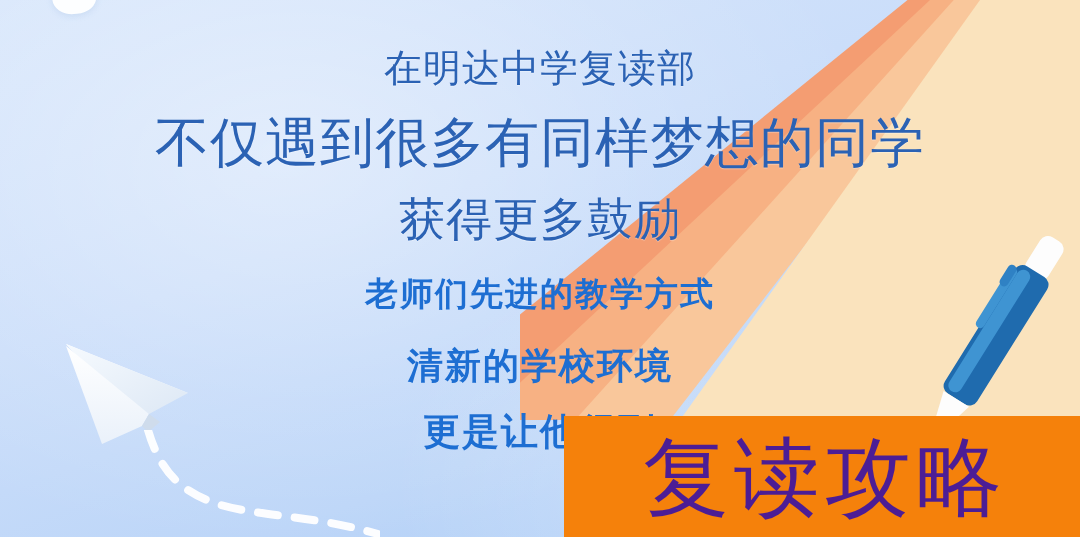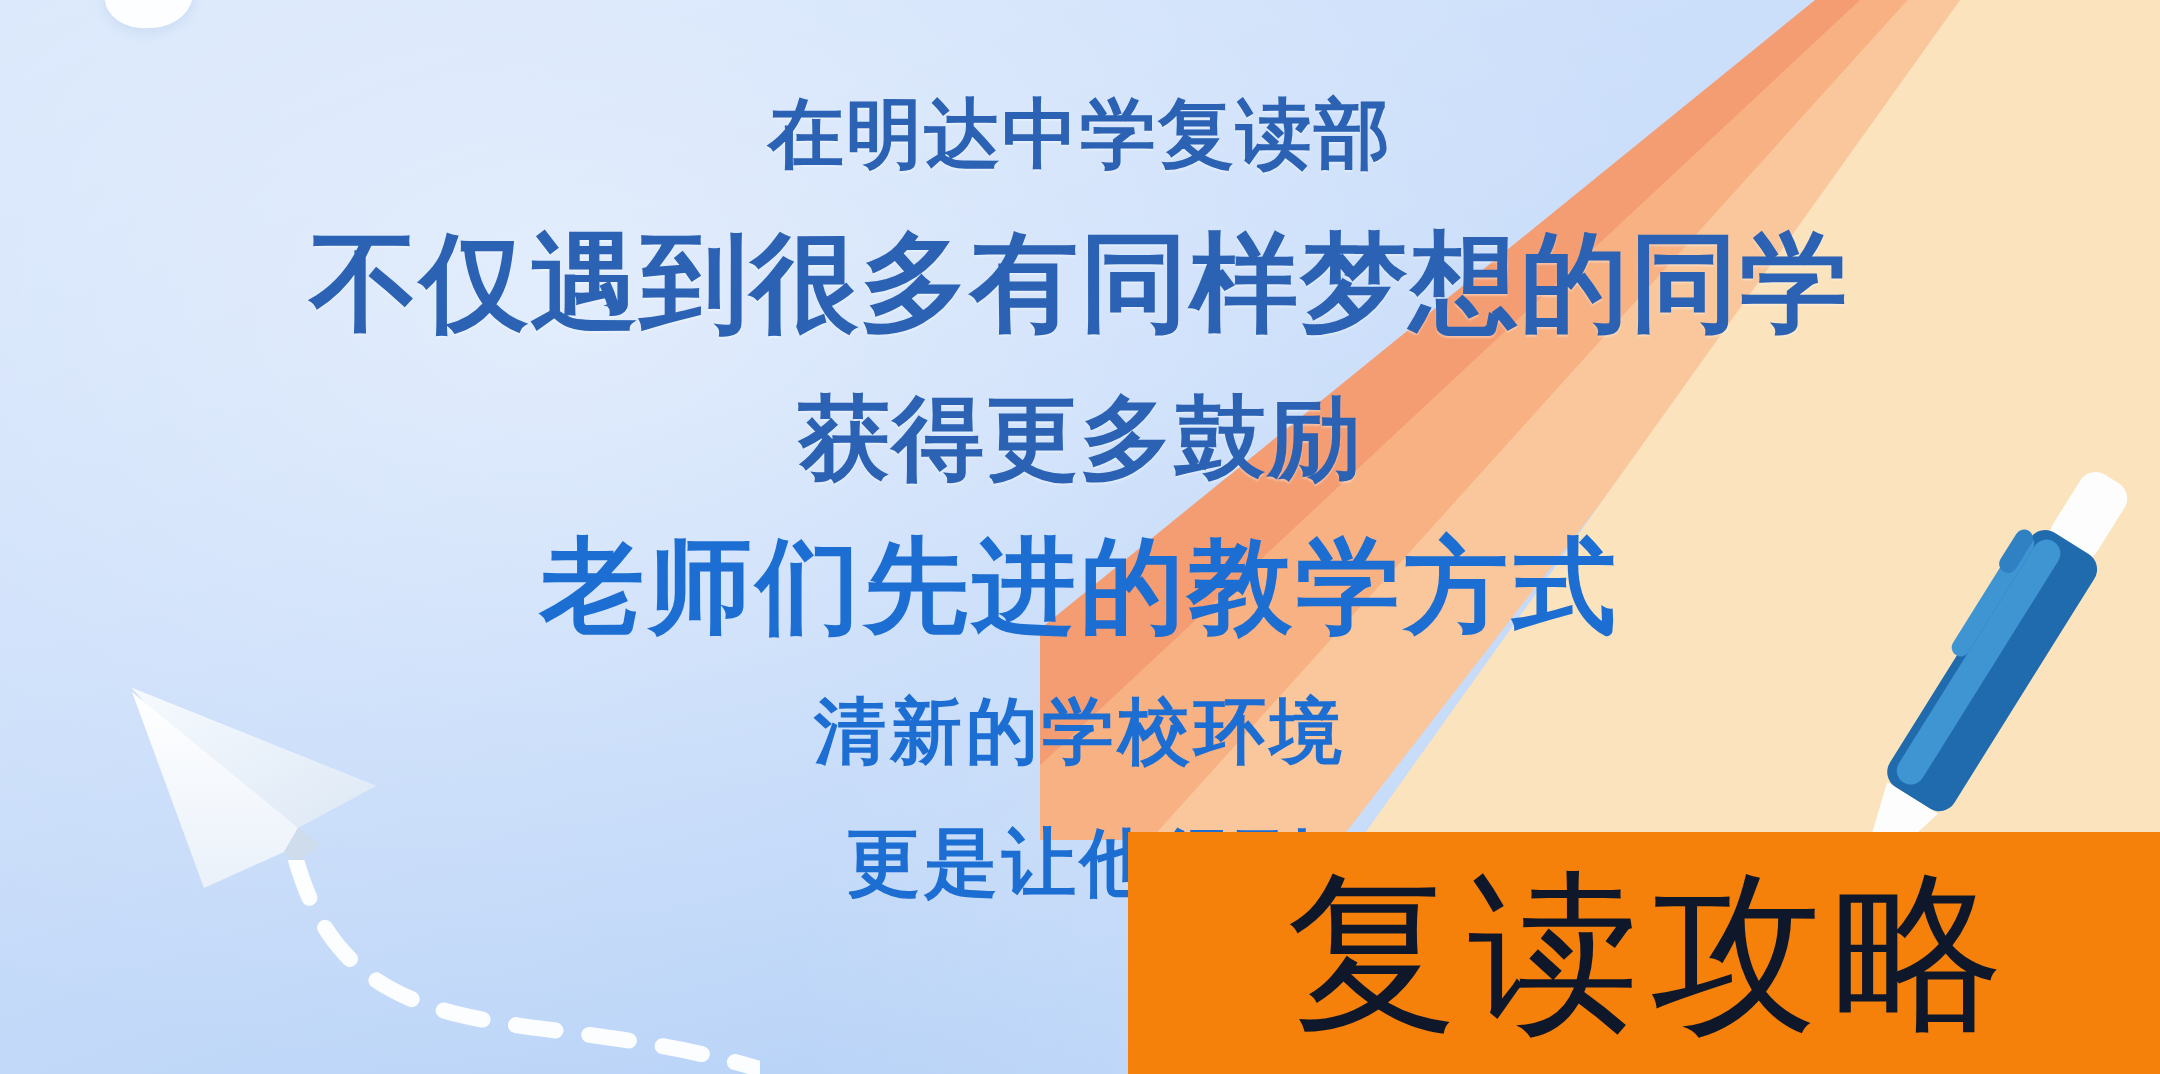--- a/index.html
+++ b/index.html
@@ -107,53 +107,53 @@
   }
   .line {
     width: 100%;
     text-align: center;
     letter-spacing: 1px;
     white-space: nowrap;
   }
   .line.reg {
     font-size: 39px;
     line-height: 72px;
-    font-weight: 700;
+    font-weight: 400;
     color: #2b62b4;
     text-shadow: 0 1px 1px rgba(255,255,255,0.35);
   }
   .line.bold {
     font-size: 38px;
     line-height: 66px;
     font-weight: 700;
     color: #1d6ed2;
     letter-spacing: 2px;
   }
   .line.l1 { font-size: 38px; line-height: 70px; }
   .line.l2 { font-size: 54px; line-height: 78px; }
   .line.l3 { font-size: 46px; line-height: 76px; }
-  .line.b1 { font-size: 52px; line-height: 74px; }
+  .line.b1 { font-size: 33px; line-height: 74px; }
   .line.b2 { font-size: 36px; line-height: 70px; }
   .line.b3 { font-size: 37px; line-height: 62px; }
 
   
   .badge {
     position: absolute;
     left: 564px;
     top: 416px;
     width: 516px;
     height: 121px;
     background: #f5810b;
     display: flex;
     align-items: center;
     justify-content: center;
     overflow: hidden;
   }
   .badge-label {
-    color: #0f172a;
+    color: #4c1d95;
     font-size: 86px;
     font-weight: 400;
     letter-spacing: 5px;
     line-height: 1;
     white-space: nowrap;
     padding-left: 6px;
   }
 </style>
 </head>
 <body>

